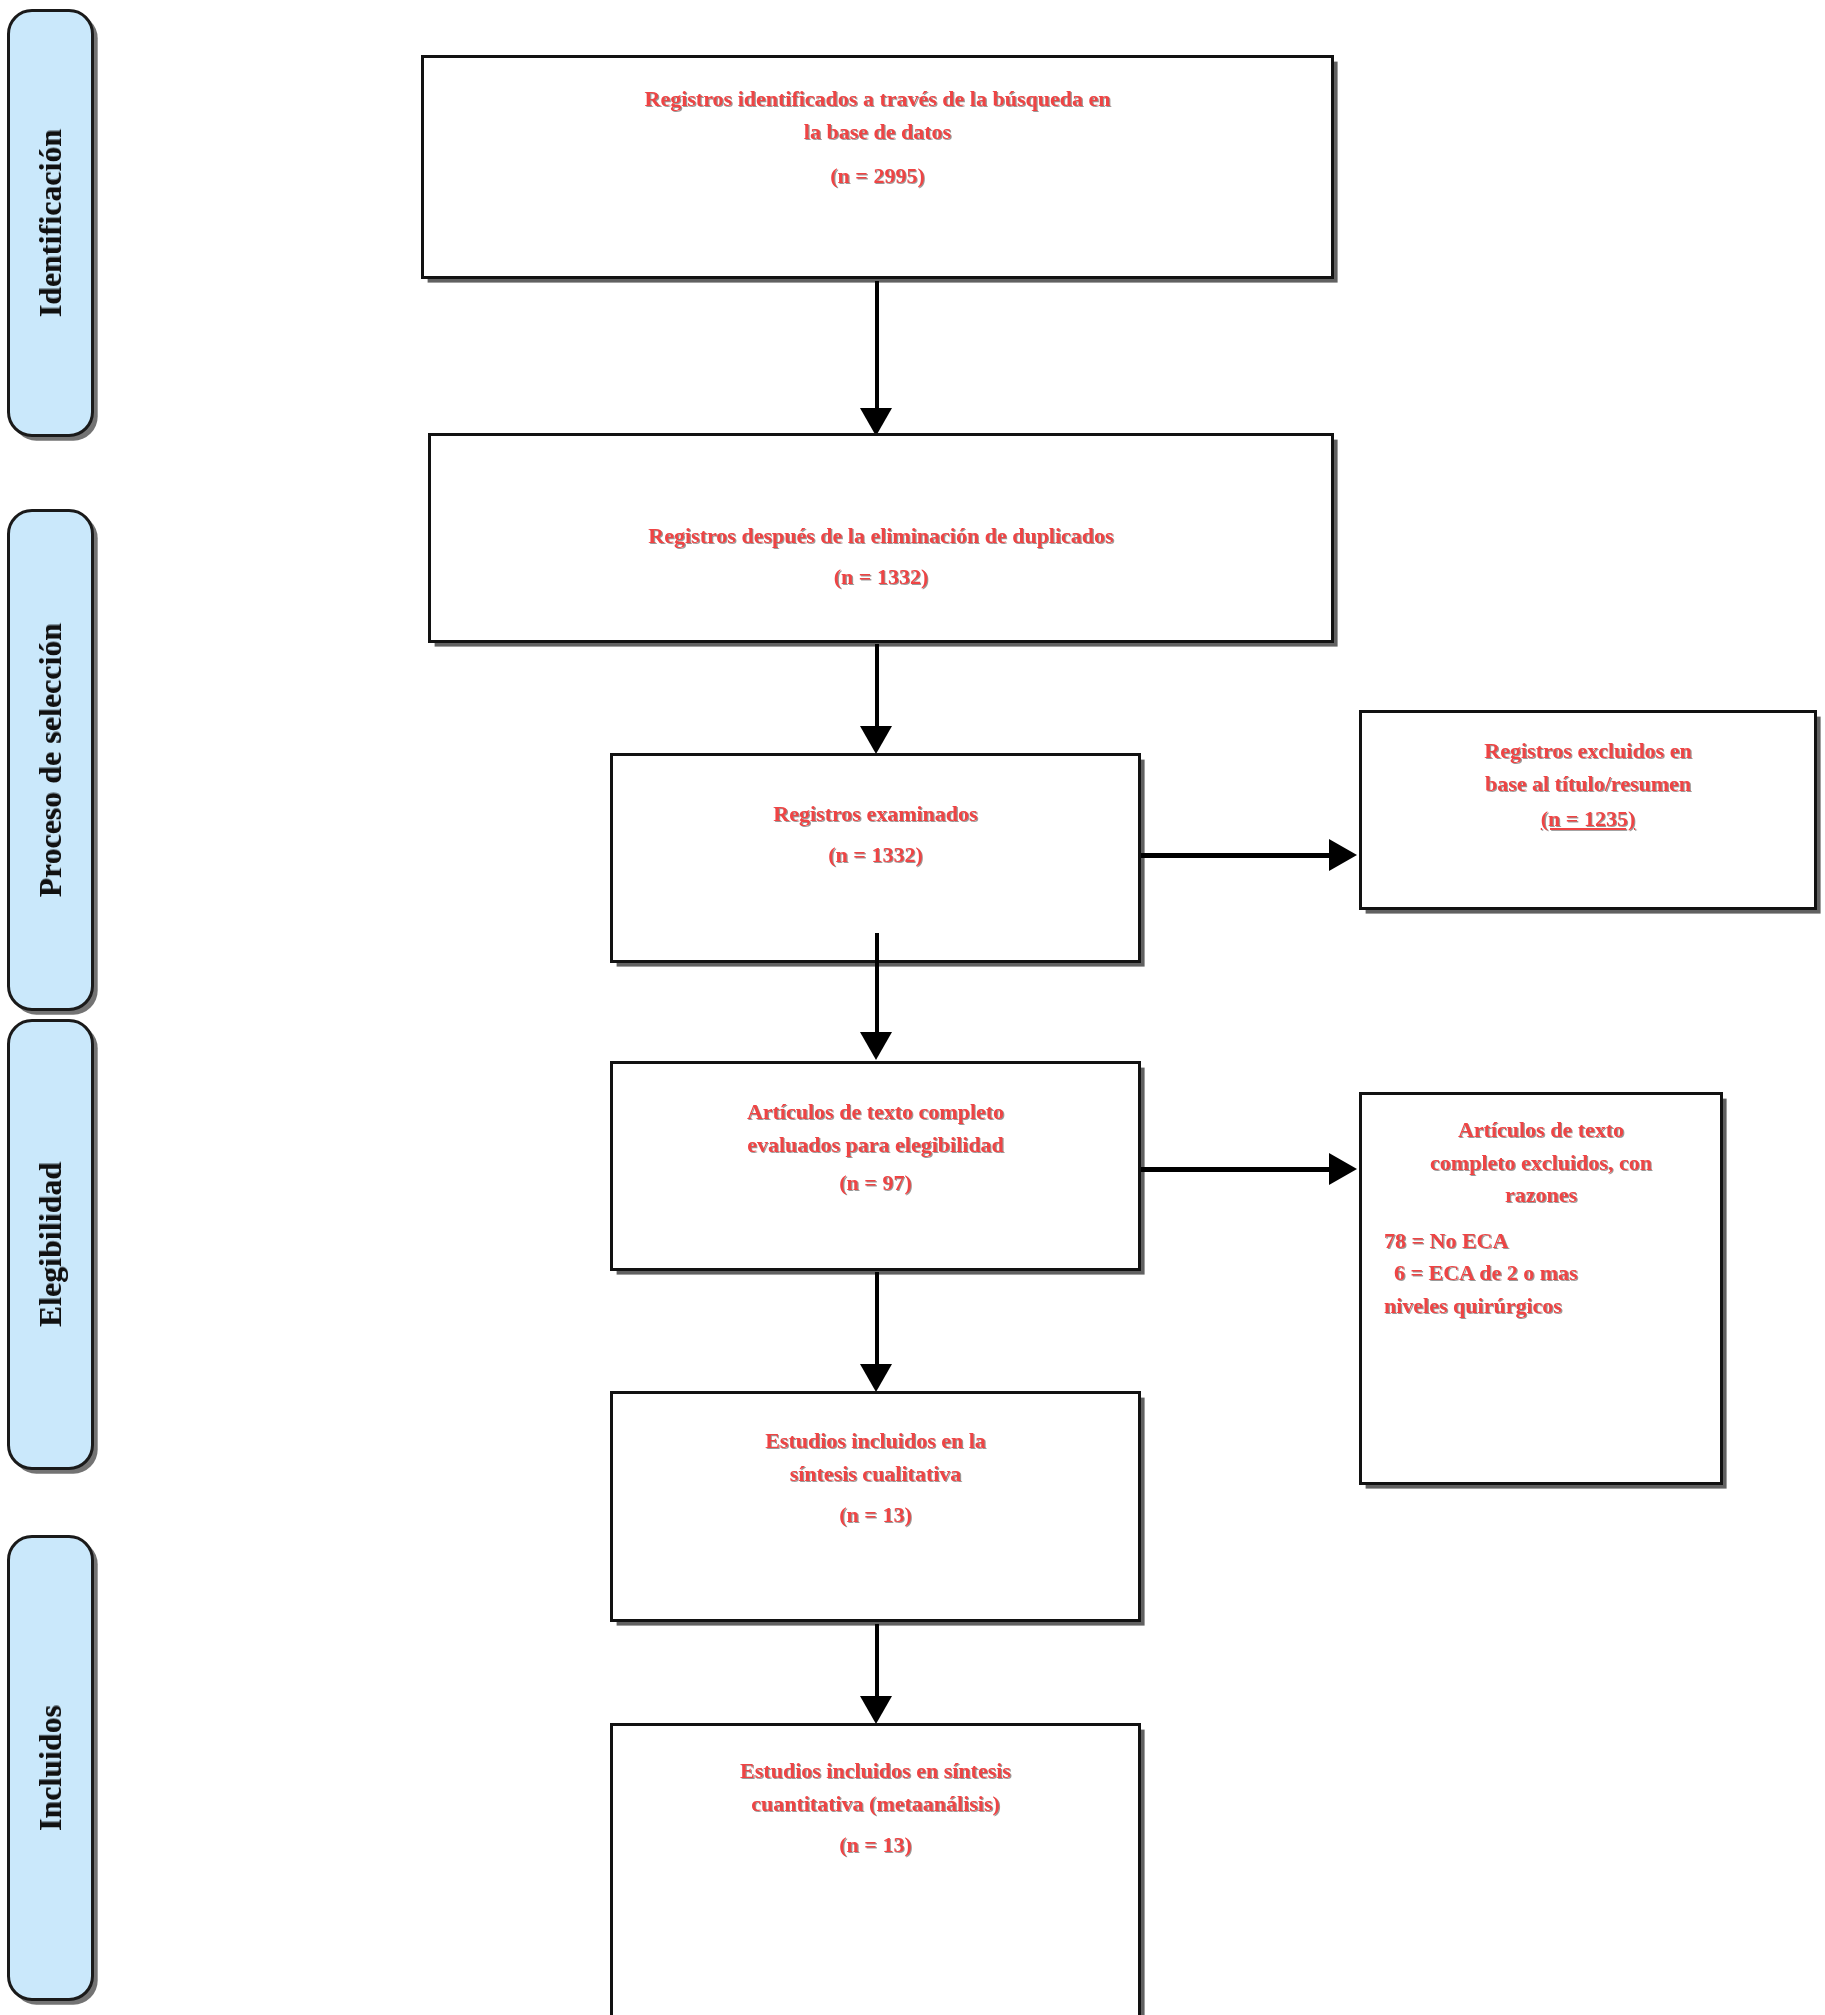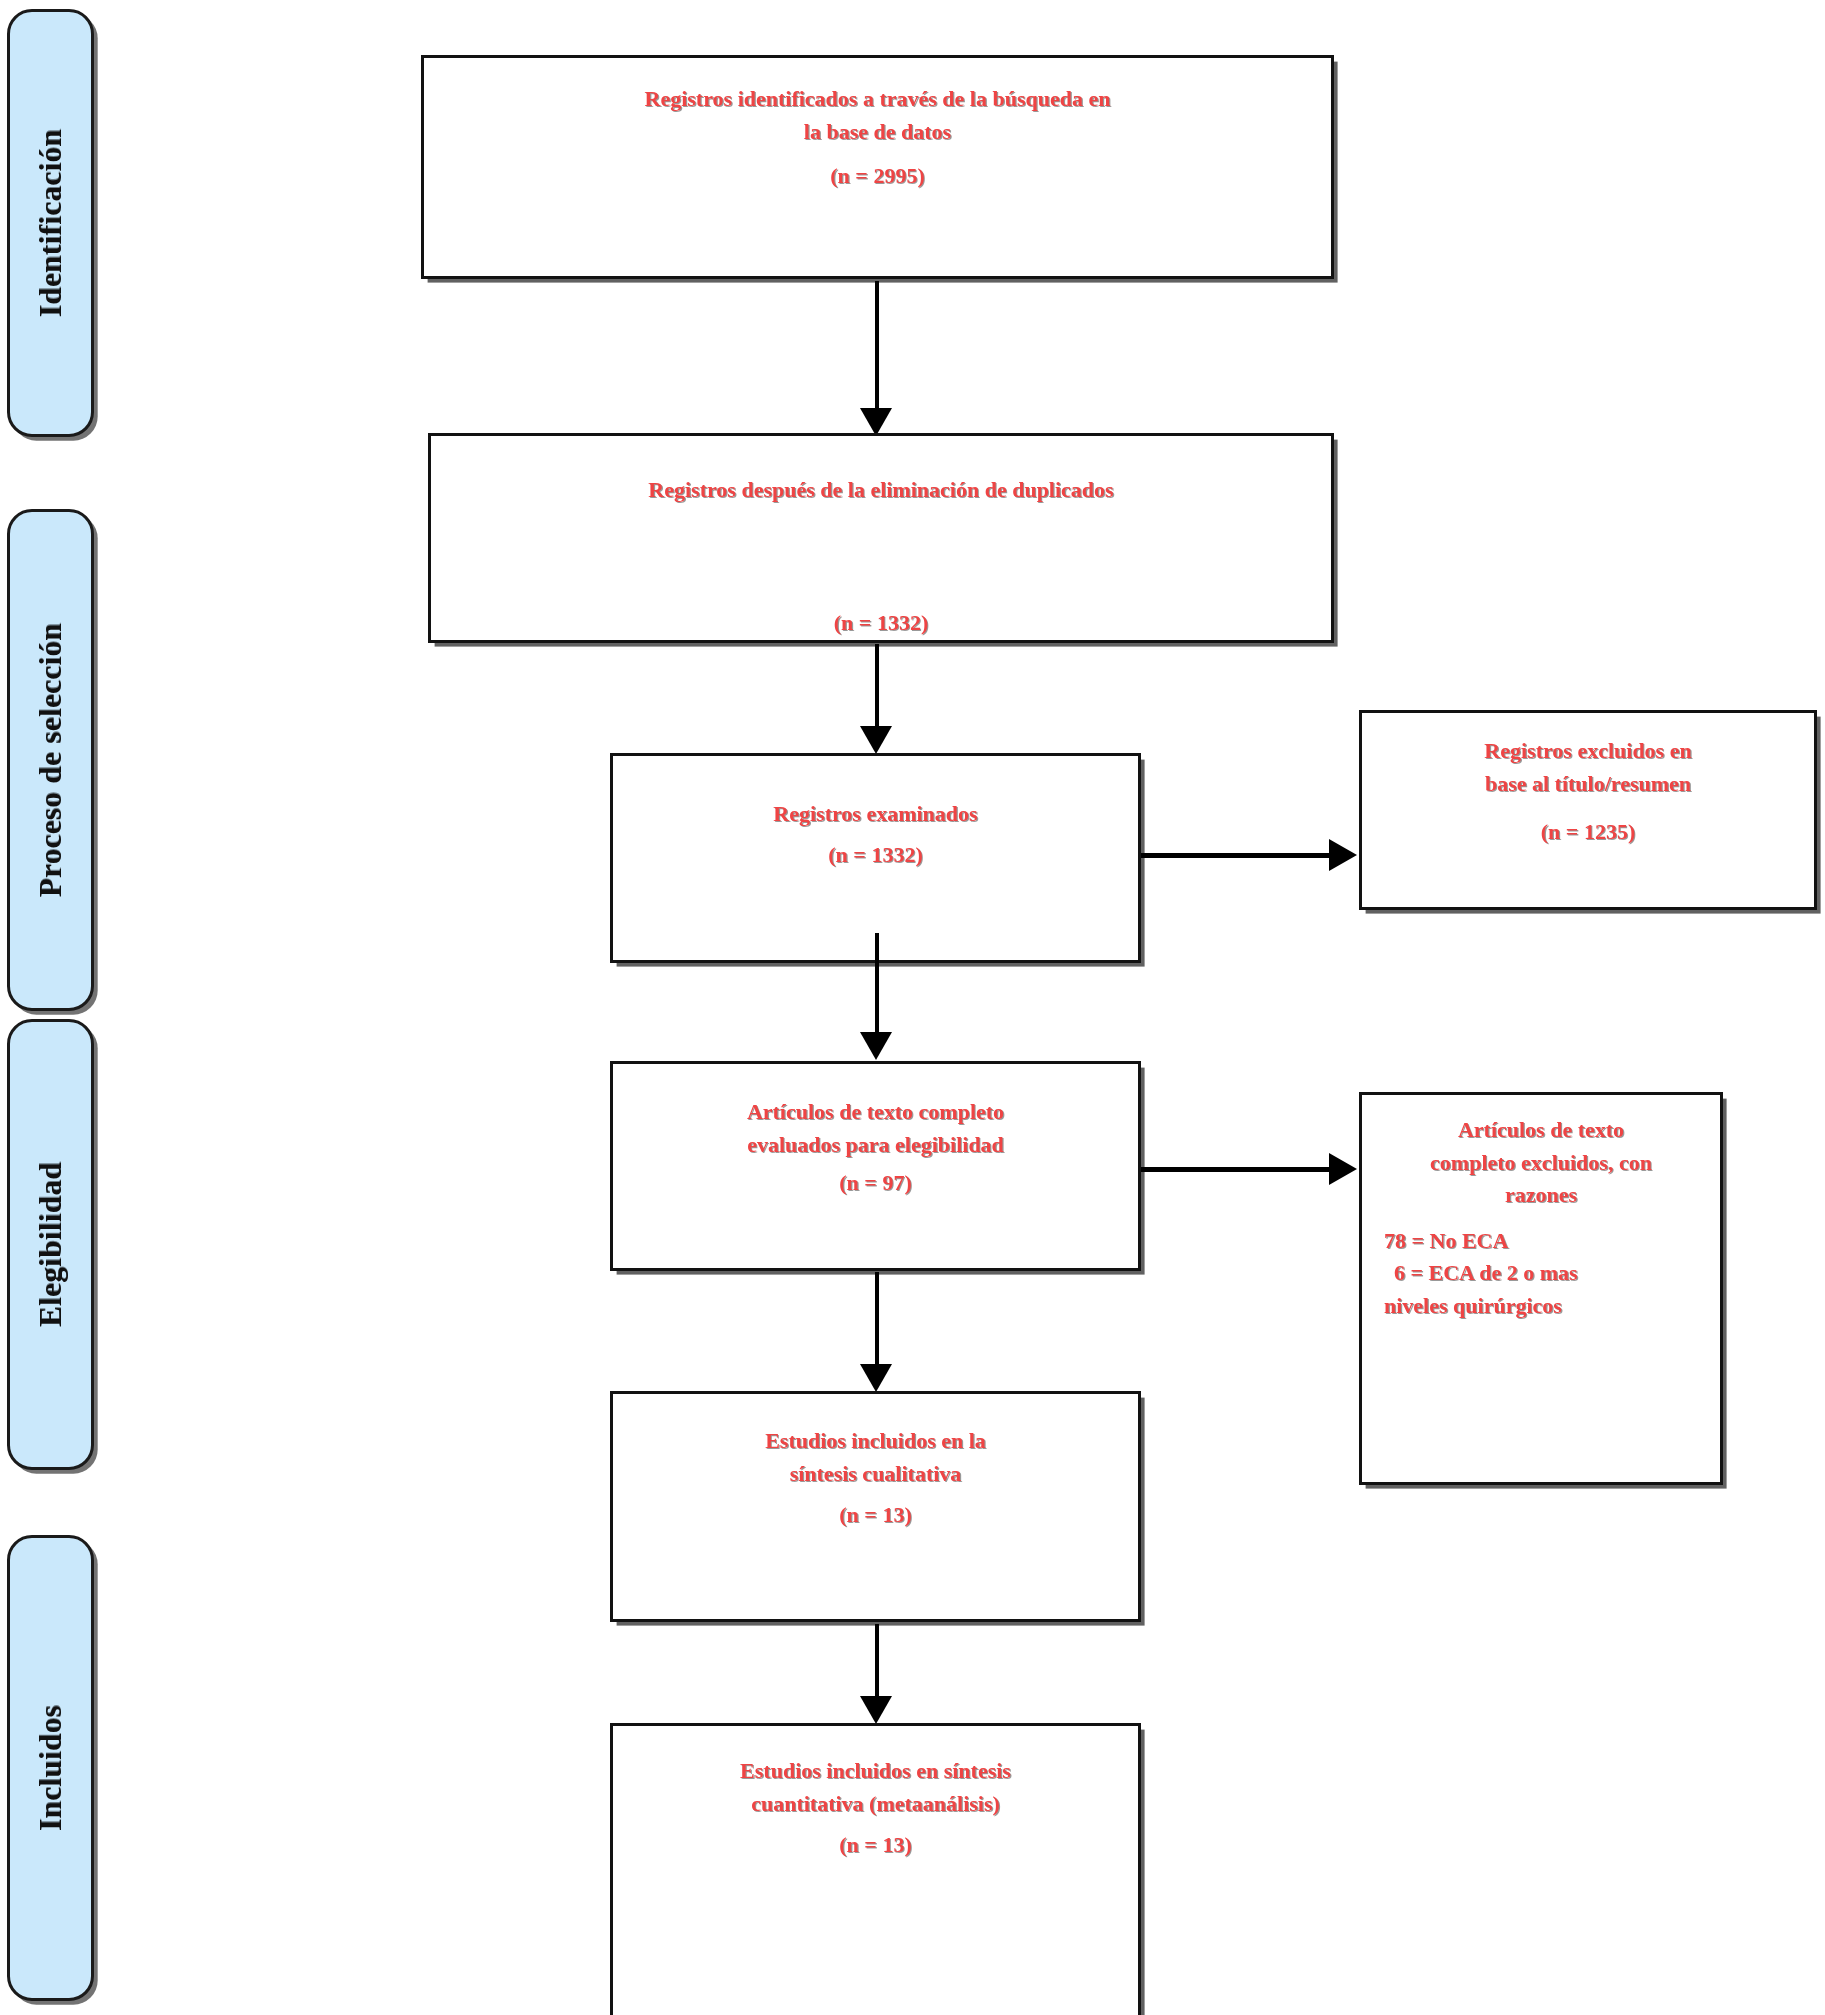--- a/index.html
+++ b/index.html
@@ -113,40 +113,40 @@
 
   <div class="flow-box" style="left:421px; top:55px; width:913px; height:224px; justify-content:flex-start; padding-top:25px;">
     <div class="box-text">Registros identificados a través de la búsqueda en</div>
     <div class="box-text">la base de datos</div>
     <div class="box-text" style="margin-top:11.6px;">(n = 2995)</div>
   </div>
 
   <div class="v-connector" style="left:875px; top:281px; height:135px;"></div>
   <div class="v-arrowhead" style="left:860px; top:408px;"></div>
 
-  <div class="flow-box" style="left:428px; top:433px; width:906px; height:210px; justify-content:space-between; padding-top:38px;">
+  <div class="flow-box" style="left:428px; top:433px; width:906px; height:210px; justify-content:center; padding-top:38px;">
     <div class="box-text">Registros después de la eliminación de duplicados</div>
     <div class="box-text" style="margin-top:8.7px;">(n = 1332)</div>
   </div>
 
   <div class="v-connector" style="left:875px; top:644px; height:82px;"></div>
   <div class="v-arrowhead" style="left:860px; top:726px;"></div>
 
   <div class="flow-box" style="left:610px; top:753px; width:531px; height:210px; justify-content:flex-start; padding-top:42px;">
     <div class="box-text">Registros examinados</div>
     <div class="box-text" style="margin-top:8.7px;">(n = 1332)</div>
   </div>
 
   <div class="h-connector" style="left:1141px; top:853px; width:191px;"></div>
   <div class="h-arrowhead" style="left:1329px; top:839px;"></div>
 
   <div class="flow-box" style="left:1359px; top:710px; width:458px; height:200px; justify-content:flex-start; padding-top:22px;">
     <div class="box-text">Registros excluidos en</div>
     <div class="box-text">base al título/resumen</div>
-    <div class="box-text" style="margin-top:16px;">(n = 1235)</div>
+    <div class="box-text" style="margin-top:3px;text-decoration:underline;">(n = 1235)</div>
   </div>
 
   <div class="v-connector" style="left:875px; top:933px; height:109px;"></div>
   <div class="v-arrowhead" style="left:860px; top:1032px;"></div>
 
   <div class="flow-box" style="left:610px; top:1061px; width:531px; height:210px; justify-content:flex-start; padding-top:32px;">
     <div class="box-text">Artículos de texto completo</div>
     <div class="box-text">evaluados para elegibilidad</div>
     <div class="box-text" style="margin-top:5.8px;">(n = 97)</div>
   </div>

